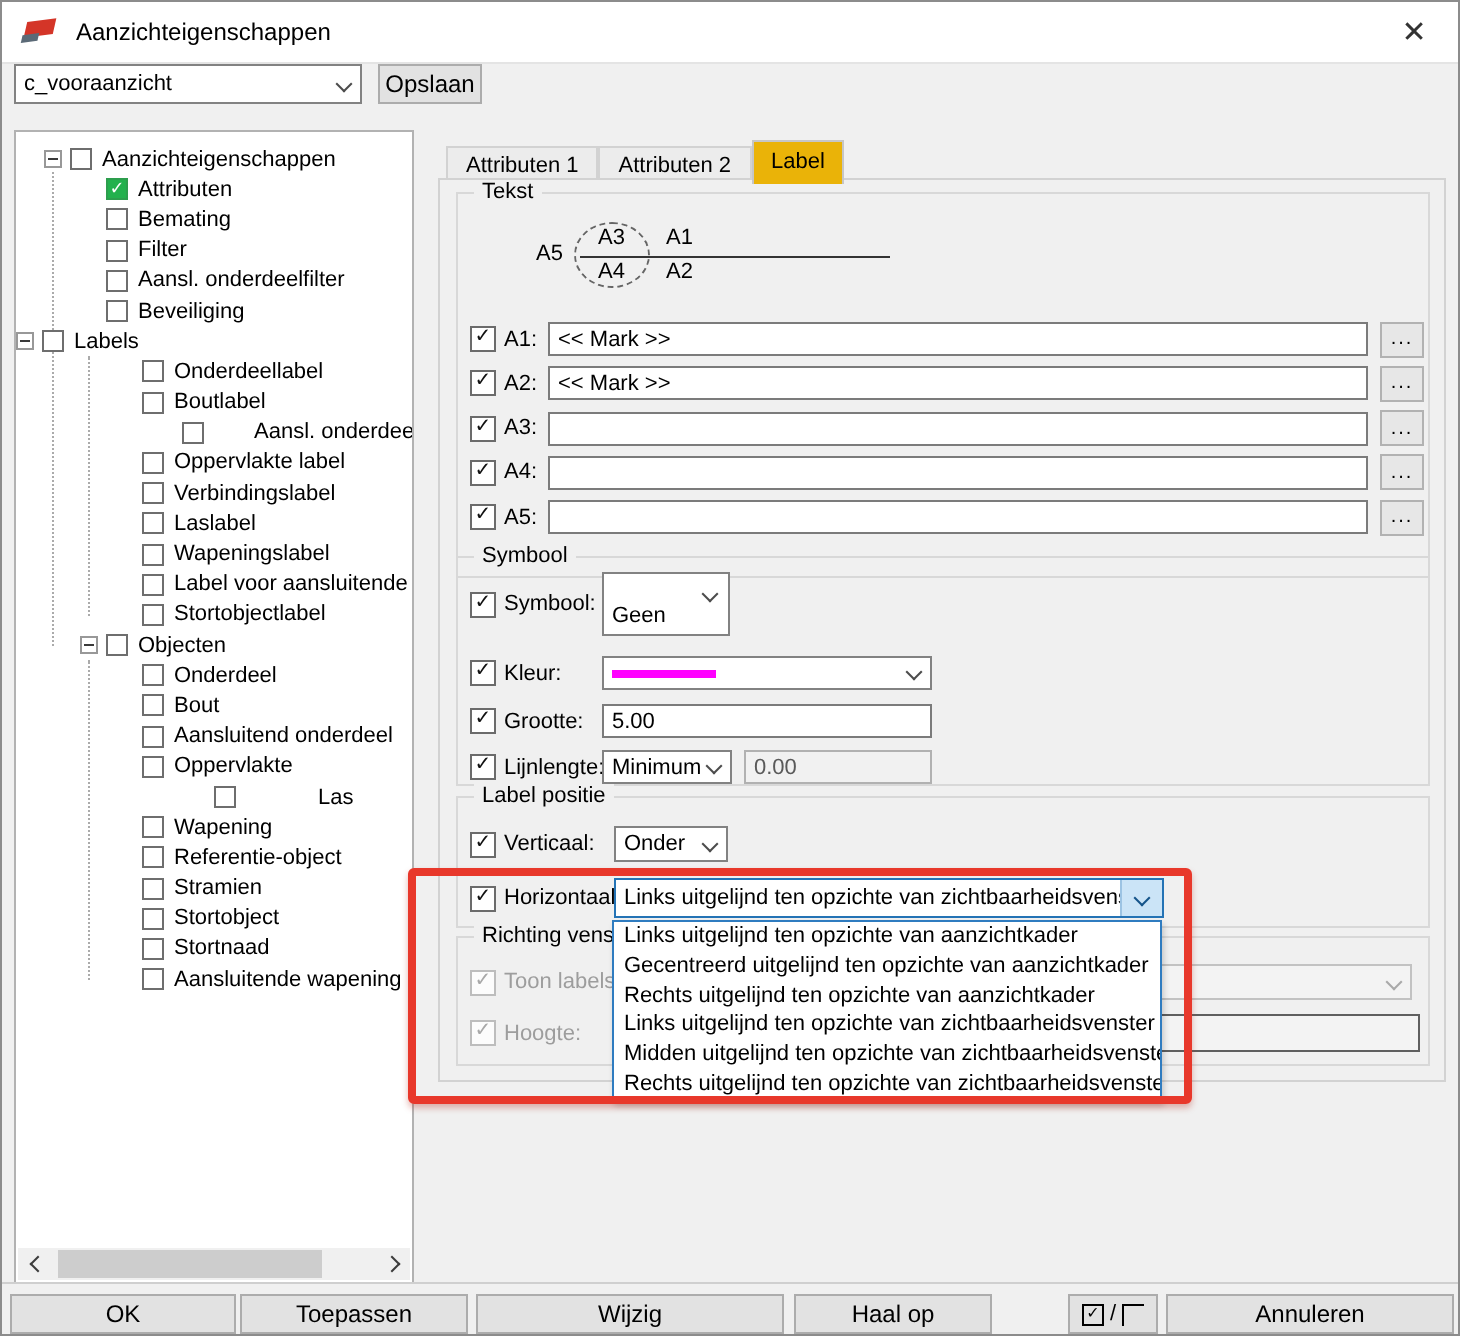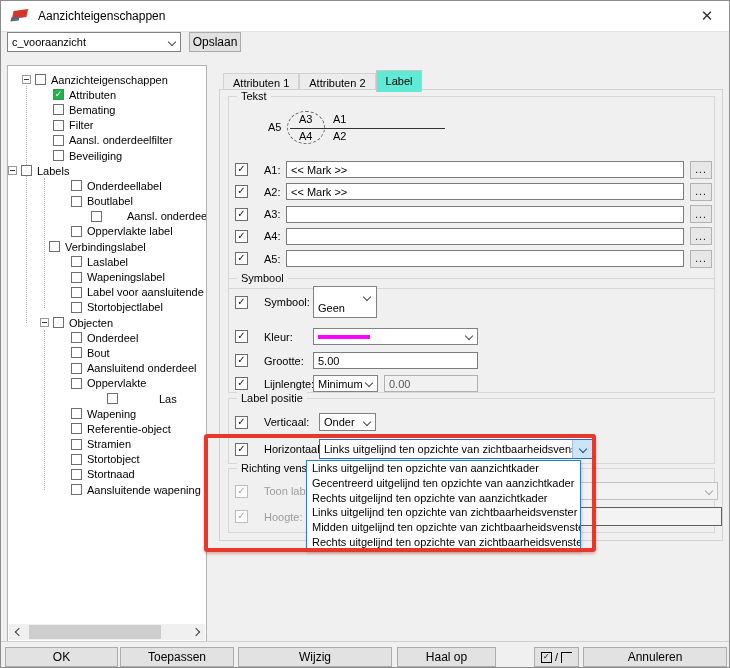--- a/index.html
+++ b/index.html
@@ -36,21 +36,21 @@
   .btn{background:#e2e2e2;border:1px solid #acacac;box-sizing:border-box;display:flex;
        align-items:center;justify-content:center;font-size:12px;cursor:pointer}
   .ti{height:17px;border:1px solid #7b7b7b;background:#fff;display:flex;align-items:center;
       padding:0 4px;box-sizing:border-box;white-space:nowrap}
   .ti.disabled{border-color:#b1b1b1;background:#f1f1f1;color:#5a5a5a}
   .cb{width:13px;height:13px;border:1px solid #6b6b6b;background:#fff;box-sizing:border-box;
       display:flex;align-items:center;justify-content:center;flex:none;cursor:pointer}
   .cb::after{content:"✓";font-size:10px;line-height:1;color:#111;margin-top:-1px}
   .cb.disabled{border-color:#bdbdbd;background:#fcfcfc}
   .cb.disabled::after{color:#a8a8a8}
-  .flabel{margin-left:16px;white-space:nowrap}
+  .flabel{margin-left:4px;white-space:nowrap}
   .flabel.disabled{color:#9d9d9d}
   .more{width:22px;height:18px;background:#e7e7e7;border:1px solid #b2b2b2;box-sizing:border-box;
         display:flex;align-items:center;justify-content:center;font-size:10px;letter-spacing:1px;cursor:pointer}
 
   
   .profile-combo{position:absolute;left:6px;top:31px;width:174px;height:20px}
   .save-btn{position:absolute;left:188px;top:31px;width:52px;height:20px}
 
   
   .tree-panel{position:absolute;left:6px;top:64px;width:200px;height:577px;background:#fff;
@@ -68,21 +68,21 @@
   .guide{position:absolute;width:0;border-left:1px dotted #ababab}
   .hscroll{position:absolute;left:1px;right:1px;bottom:1px;height:16px;background:#f0f0f0;display:flex;align-items:center}
   .hs-arrow{width:16px;height:16px;display:flex;align-items:center;justify-content:center;cursor:pointer}
   .hs-track{position:relative;flex:1;height:16px}
   .hs-thumb{position:absolute;left:4px;top:1px;width:132px;height:14px;background:#cdcdcd;cursor:pointer}
 
   
   .tabs{position:absolute;left:222px;top:69px;display:flex;align-items:flex-end}
   .tab{height:19px;line-height:19px;padding:0 9px;background:#ececec;border:1px solid #d2d2d2;
        border-bottom:none;box-sizing:border-box;cursor:pointer;white-space:nowrap}
-  .tab.active{background:#5eead4;height:22px;line-height:21px;position:relative;z-index:3;
+  .tab.active{background:#eab308;height:22px;line-height:21px;position:relative;z-index:3;
               border-color:#c6c6c6}
   .tabpage{position:absolute;left:218px;top:88px;width:504px;height:452px;border:1px solid #d2d2d2;
            background:#f0f0f0;box-sizing:border-box}
 
   .group{position:absolute;border:1px solid #d8d8d8;box-sizing:border-box}
   .gtitle{position:absolute;left:8px;top:-7px;background:#f0f0f0;padding:0 4px;line-height:13px;white-space:nowrap}
 
   .g-tekst{left:227px;top:95px;width:487px;height:193px}
   .g-symbool{left:227px;top:277px;width:487px;height:115px}
   .g-labelpos{left:227px;top:397px;width:487px;height:66px}
@@ -236,21 +236,21 @@
           <span class="tree-cb"></span>
           <span class="tree-label">Aansl. onderdeellabel</span>
         </div>
 
         <div class="tree-row" style="padding-left: 50px;">
           <span class="expander" style="visibility: hidden;"></span>
           <span class="tree-cb"></span>
           <span class="tree-label">Oppervlakte label</span>
         </div>
 
-        <div class="tree-row" style="padding-left: 28px;">
+        <div class="tree-row" style="padding-left: 50px;">
           <span class="expander" style="visibility: hidden;"></span>
           <span class="tree-cb"></span>
           <span class="tree-label">Verbindingslabel</span>
         </div>
 
         <div class="tree-row" style="padding-left: 50px;">
           <span class="expander" style="visibility: hidden;"></span>
           <span class="tree-cb"></span>
           <span class="tree-label">Laslabel</span>
         </div>

